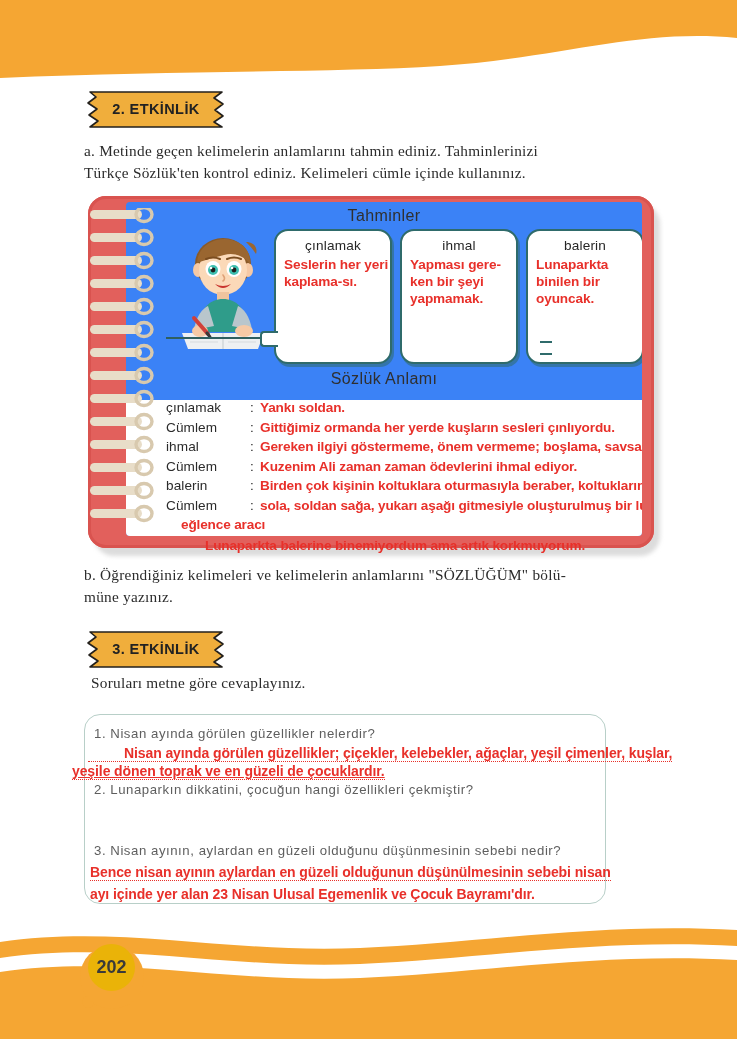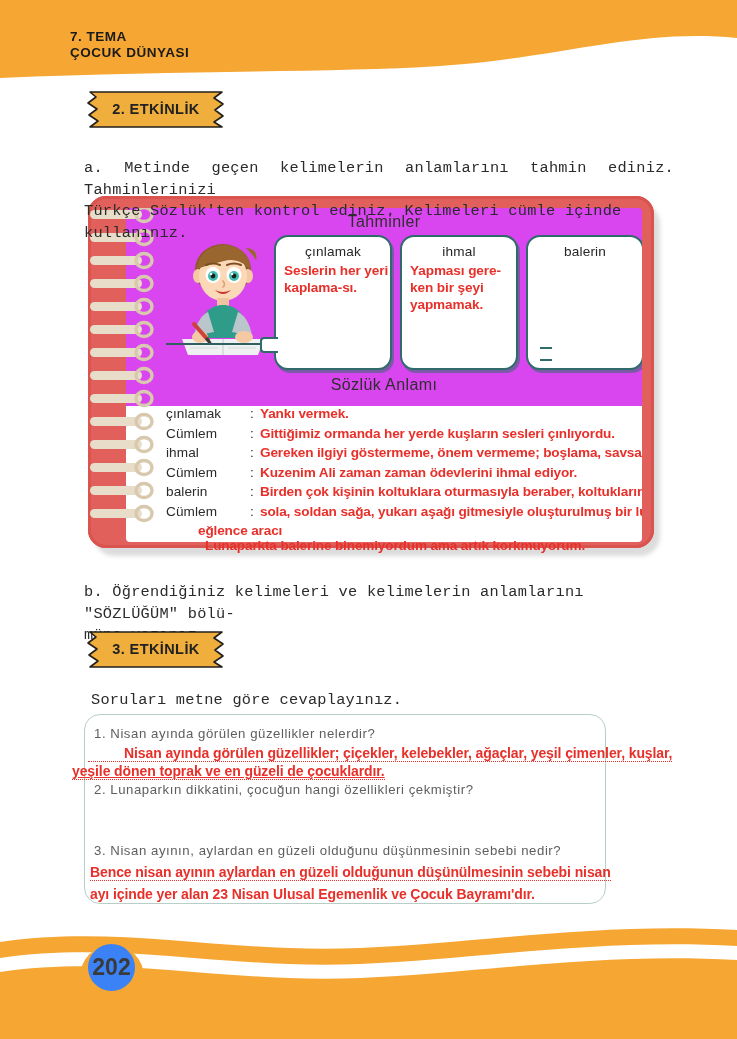--- a/index.html
+++ b/index.html
@@ -54,23 +54,23 @@
     height: 125px;
     z-index: 1;
   }
   .page-number {
     position: absolute;
     left: 88px;
     bottom: 48px;
     width: 47px;
     height: 47px;
     border-radius: 50%;
-    background: #3b82f6;
+    background: #eab308;
     color: #3a3a3a;
-    font-size: 23px;
+    font-size: 18px;
     font-weight: 700;
     display: flex;
     align-items: center;
     justify-content: center;
     z-index: 4;
     font-family: "Liberation Sans", sans-serif;
   }
 
   
   .badge {
@@ -94,23 +94,22 @@
     font-family: "Liberation Sans", sans-serif;
   }
 
   
   .instr {
     position: absolute;
     color: #2b2b2b;
     font-size: 15.3px;
     line-height: 1.42;
     letter-spacing: 0.25px;
-    font-family: Liberation Mono, monospace;
+    font-family: Liberation Serif, serif;
     z-index: 3;
-    margin-top: 18px;
   }
 
   
   .notebook {
     position: absolute;
     left: 88px;
     top: 196px;
     width: 566px;
     height: 352px;
     z-index: 2;
@@ -133,24 +132,24 @@
   .nb-cover-inner {
     position: absolute;
     left: 0; top: 0;
     width: 566px; height: 352px;
     border-radius: 18px;
     border: 3px solid #d9534f;
     box-sizing: border-box;
   }
   .nb-paper {
     position: absolute;
-    left: 38px; top: 12px;
+    left: 38px; top: 6px;
     width: 516px;
     height: 334px;
-    background: #d946ef;
+    background: #3b82f6;
     border-radius: 4px;
     overflow: hidden;
   }
   .nb-spiral {
     position: absolute;
     left: 0px; top: 12px;
     width: 74px;
     height: 330px;
     z-index: 5;
   }
@@ -281,21 +280,21 @@
     color: #2b2b2b;
   }
   .dict-def {
     font-size: 13.6px;
     color: #e8302a;
     font-weight: 600;
     white-space: nowrap;
     letter-spacing: -0.15px;
   }
   .dict-cont {
-    padding-left: 72px;
+    padding-left: 55px;
     font-size: 13.6px;
     color: #e8302a;
     font-weight: 600;
     letter-spacing: -0.15px;
     height: 19.5px;
   }
   .dict-overflow {
     position: absolute;
     left: 205px;
     top: 538px;
@@ -343,24 +342,20 @@
 </style>
 </head>
 <body>
 
 <div class="page">
 
   <svg class="header-wave" viewBox="0 0 737 110" preserveAspectRatio="none">
     <path d="M0,0 L737,0 L737,38 C640,28 560,58 440,66 C330,73 180,70 0,78 Z" fill="#F5A633"></path>
   </svg>
 
-  <div class="header-text">
-    <div class="header-line">7. TEMA</div>
-    <div class="header-line">ÇOCUK DÜNYASI</div>
-  </div>
 
   <div class="badge" style="left:82px; top:88px;">
     <svg width="148" height="42" viewBox="0 0 148 42">
       <path d="M8,4 L140,4 L132,10 L141,16 L133,22 L141,28 L132,34 L140,39 L8,39 L16,33 L7,27 L15,21 L6,15 L14,9 Z" fill="#F0AE3C" stroke="#23201c" stroke-width="1.6" stroke-linejoin="round"></path>
     </svg>
     <div class="badge-label">2. ETKİNLİK</div>
   </div>
 
   <div class="instr" style="left:84px; top:140px; width:590px;">
     <div style="text-align:justify;">a. Metinde geçen kelimelerin anlamlarını tahmin ediniz. Tahminlerinizi</div>
@@ -427,30 +422,31 @@
           <div class="bubble-tail"></div>
           <div class="bubble-word">çınlamak</div>
           <div class="bubble-def">Seslerin her yeri kaplama-sı.</div>
         </div>
         <div class="bubble b2">
           <div class="bubble-word">ihmal</div>
           <div class="bubble-def">Yapması gere-ken bir şeyi yapmamak.</div>
         </div>
         <div class="bubble b3">
           <div class="bubble-word">balerin</div>
+          <div class="bubble-def">Lunaparkta binilen bir oyuncak.</div>
         </div>
         <div class="bubble-link l1"></div>
 
       </div>
 
       <div class="dict">
         <div class="dict-row">
           <span class="dict-term">çınlamak</span>
           <span class="dict-colon">:</span>
-          <span class="dict-def">Yankı vermek.</span>
+          <span class="dict-def">Yankı soldan.</span>
         </div>
         <div class="dict-row">
           <span class="dict-term">Cümlem</span>
           <span class="dict-colon">:</span>
           <span class="dict-def">Gittiğimiz ormanda her yerde kuşların sesleri çınlıyordu.</span>
         </div>
         <div class="dict-row">
           <span class="dict-term">ihmal</span>
           <span class="dict-colon">:</span>
           <span class="dict-def">Gereken ilgiyi göstermeme, önem vermeme; boşlama, savsaklama.</span>

